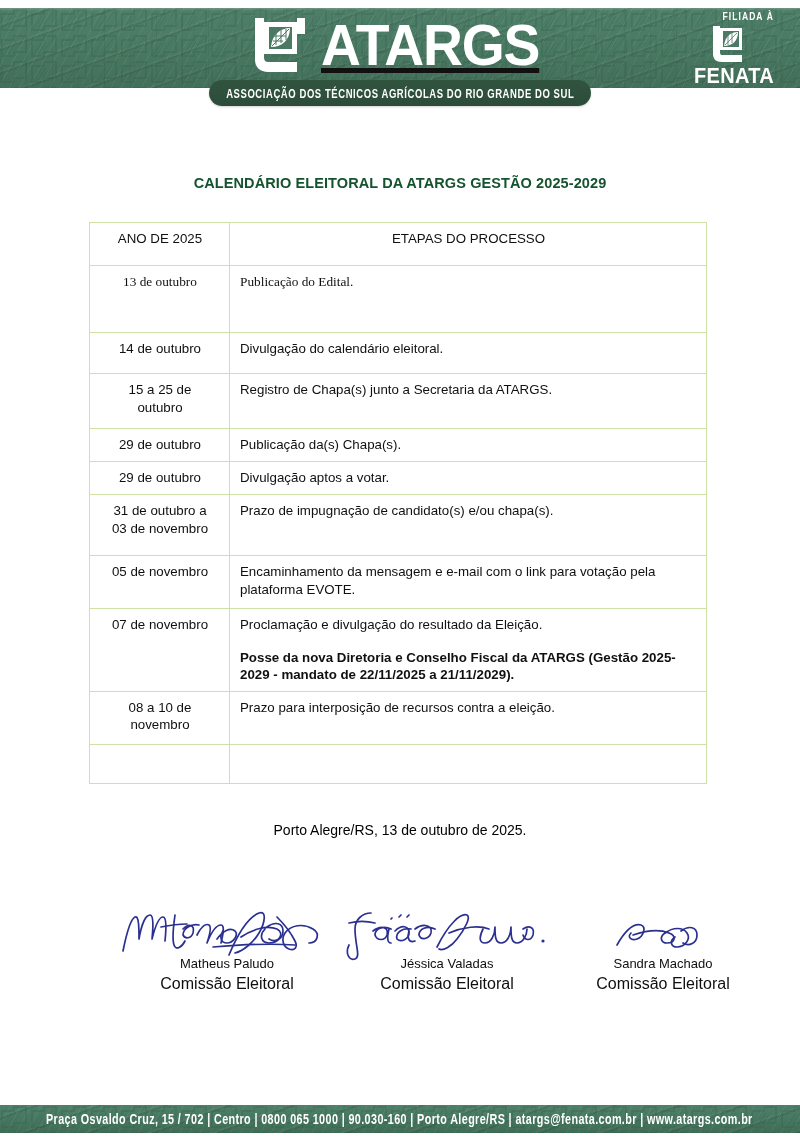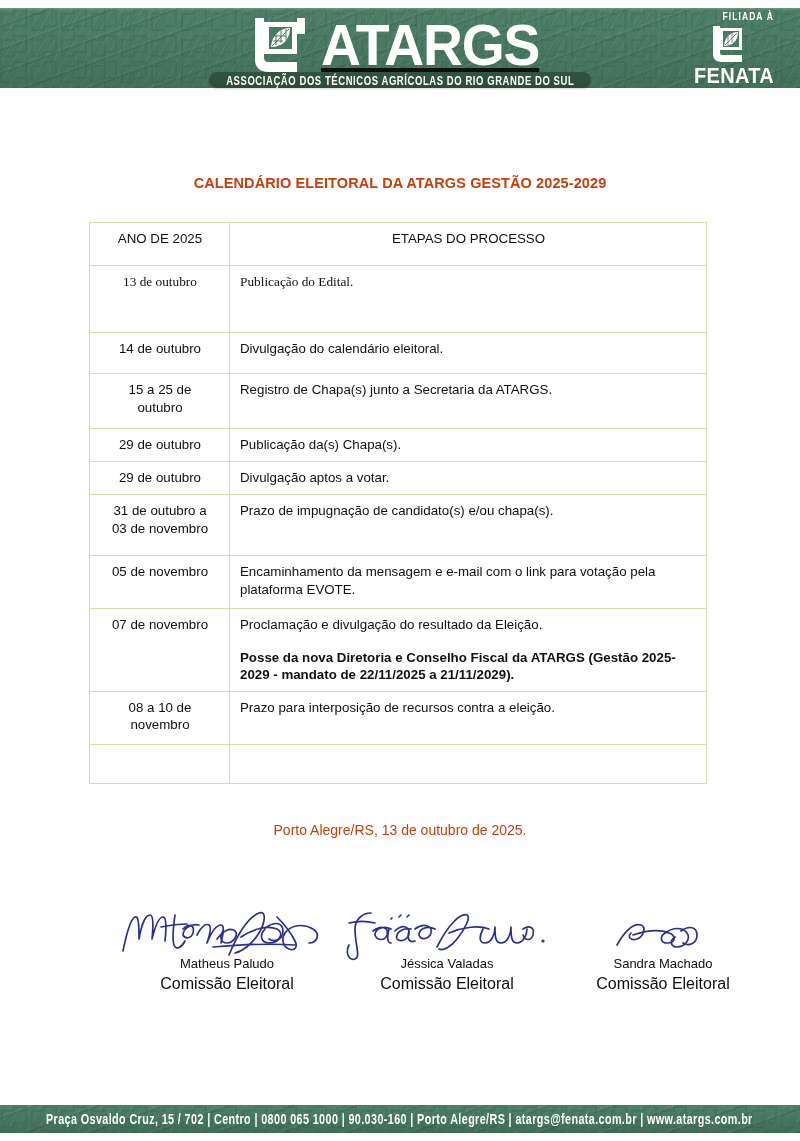--- a/index.html
+++ b/index.html
@@ -110,23 +110,23 @@
     letter-spacing: 0.3px;
     color: #ffffff;
     line-height: 1;
     transform: scaleY(1.12);
     margin-top: 1px;
   }
 
   .subtitle-pill {
     position: absolute;
     left: 209px;
-    top: 72px;
+    top: 80px;
     width: 382px;
-    height: 16px;
+    height: 26px;
     border-radius: 13px;
     background: linear-gradient(180deg, #31543f 0%, #2c4c39 100%);
     display: flex;
     align-items: center;
     justify-content: center;
     z-index: 5;
     box-shadow: 0 1px 2px rgba(0,0,0,0.18);
   }
   .subtitle-text {
     font-family: "Liberation Sans", sans-serif;
@@ -141,21 +141,21 @@
   
   .doc-title {
     position: absolute;
     left: 0;
     top: 175px;
     width: 800px;
     text-align: center;
     font-size: 14.5px;
     font-weight: 700;
     letter-spacing: 0.1px;
-    color: #c2410c;
+    color: #14532d;
   }
 
   
   .cal-table {
     position: absolute;
     left: 89px;
     top: 222px;
     width: 617px;
     border-collapse: collapse;
     table-layout: fixed;
@@ -200,21 +200,21 @@
   tr.r-empty td { height: 24px; }
 
   
   .closing-line {
     position: absolute;
     left: 0;
     top: 822px;
     width: 800px;
     text-align: center;
     font-size: 14px;
-    color: #c2410c;
+    color: #000000;
   }
 
   
   .sig-area {
     position: absolute;
     left: 60px;
     top: 905px;
     width: 690px;
     height: 105px;
   }

